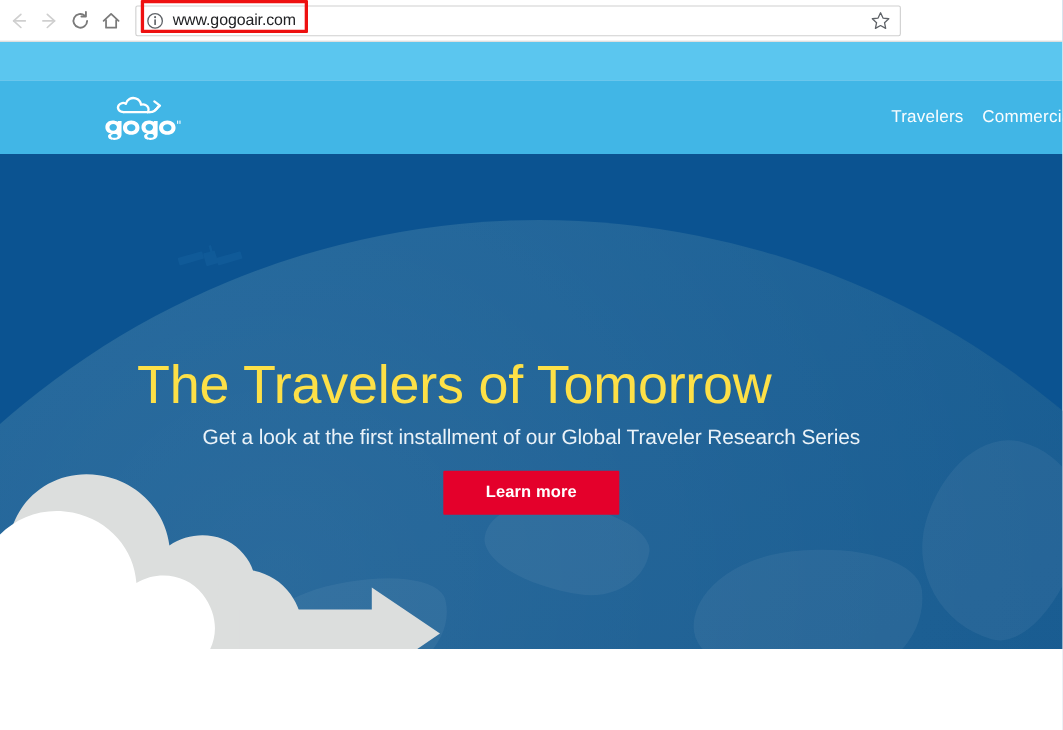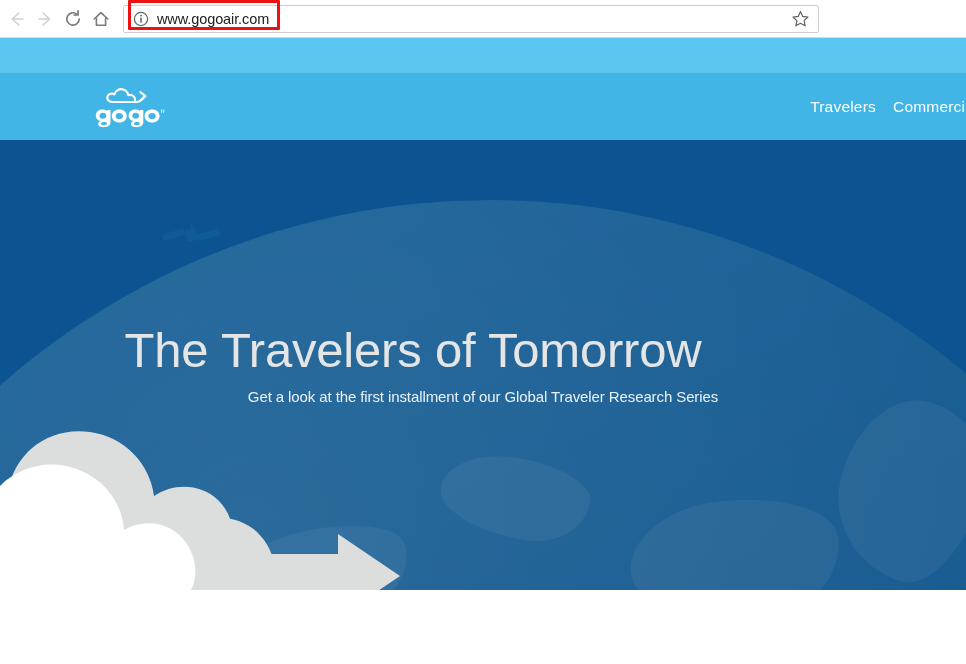--- a/index.html
+++ b/index.html
@@ -213,37 +213,37 @@
     height: 450px;
     z-index: 6;
   }
 
   .hero-title {
     position: absolute;
     top: 186px;
     left: 0;
     width: 826px;
     text-align: center;
-    color: #e5e5e5;
+    color: #fde047;
     font-size: 49px;
     font-weight: 300;
     font-family: "Liberation Sans", sans-serif;
     letter-spacing: -0.2px;
     line-height: 1;
     white-space: nowrap;
   }
 
   .hero-sub {
     position: absolute;
     top: 248px;
     left: 0;
     width: 966px;
     text-align: center;
     color: #eaf2f8;
-    font-size: 15px;
+    font-size: 19px;
     font-weight: 400;
     font-family: "Liberation Sans", sans-serif;
     letter-spacing: -0.1px;
     white-space: nowrap;
   }
 
   .cta-wrap {
     position: absolute;
     top: 288px;
     left: 0;
@@ -439,20 +439,23 @@
             <rect x="2" y="13.5" width="23" height="7" rx="1" transform="rotate(-16 13 17)"></rect>
             <rect x="37" y="13.5" width="23" height="7" rx="1" transform="rotate(-16 48 17)"></rect>
             <rect x="30.5" y="5" width="2.2" height="7" transform="rotate(-16 31.5 8.5)"></rect>
           </g>
         </svg>
       </div>
 
       <div class="hero-content">
         <h1 class="hero-title">The Travelers of Tomorrow</h1>
         <p class="hero-sub">Get a look at the first installment of our Global Traveler Research Series</p>
+        <div class="cta-wrap">
+          <button class="cta-button">Learn more</button>
+        </div>
       </div>
 
       <div class="cloud-art">
         <svg width="470" height="230" viewBox="0 0 470 230">
 
           <g fill="#dcdedd">
             <path d="M-10 130
                      C-10 104 12 86 38 90
                      C44 50 80 24 120 30
                      C155 35 180 62 184 94

